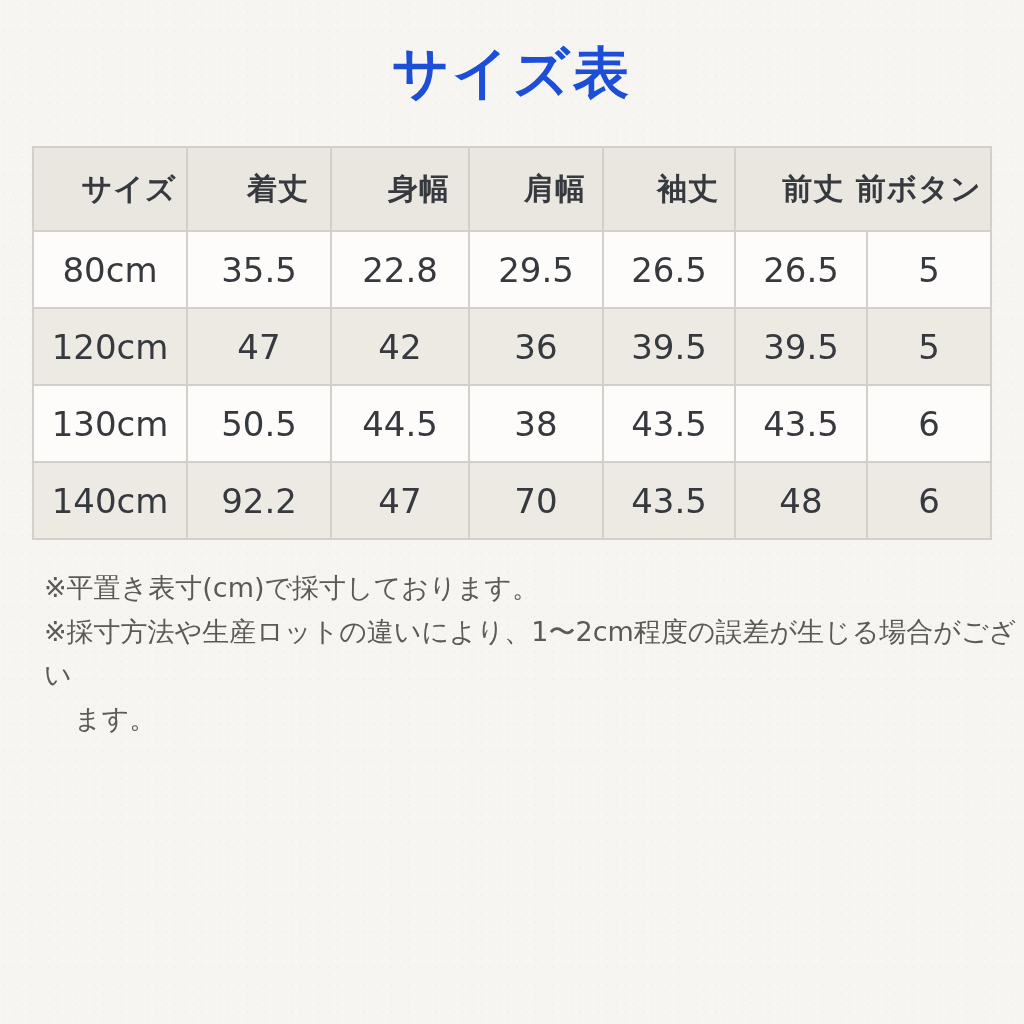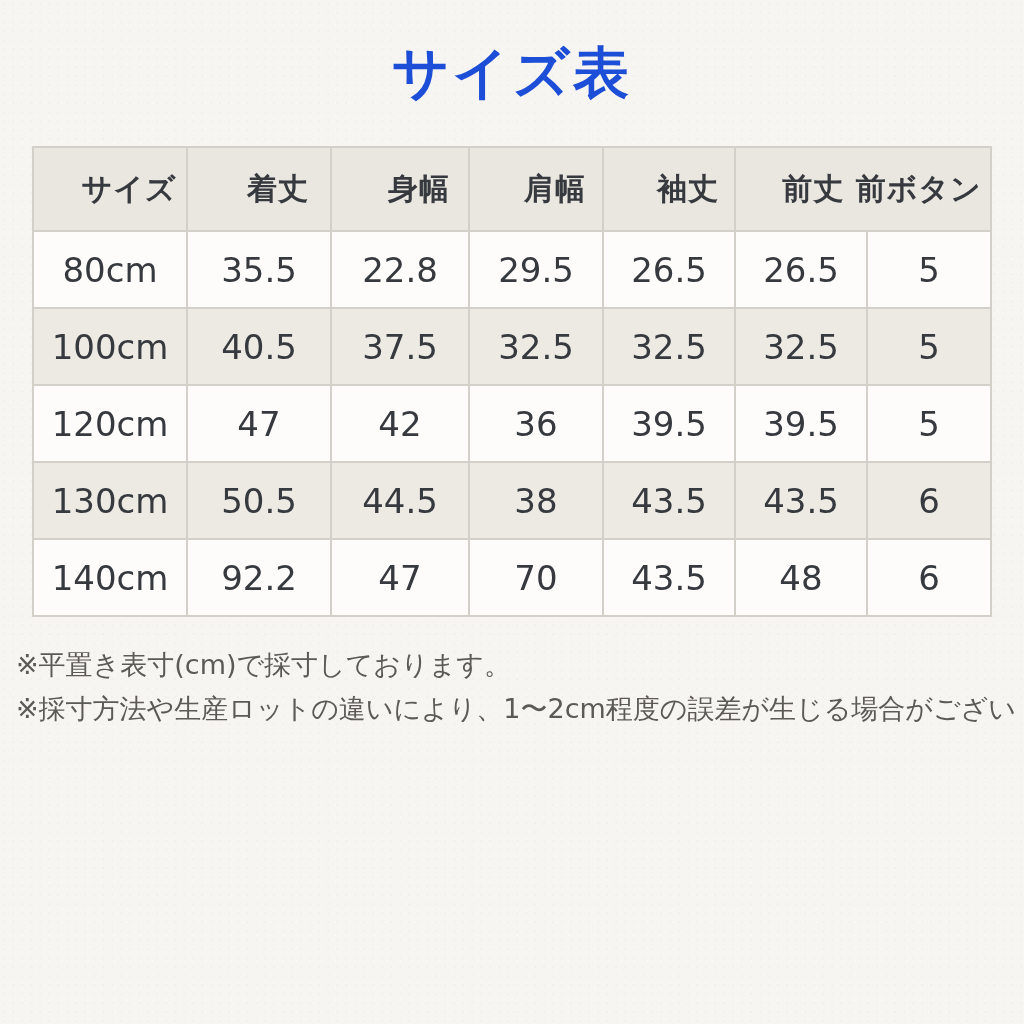--- a/index.html
+++ b/index.html
@@ -47,21 +47,21 @@
   .size-table tbody td {
     height: 77px;
     font-size: 34px;
     font-weight: 400;
     background: #fdfcfa;
   }
   .size-table tbody tr:nth-child(even) td {
     background: #edeae4;
   }
   .notes {
-    margin: 26px 0 0 16px;
+    margin: 26px 0 0 44px;
     color: #5b5a57;
     font-size: 27px;
     line-height: 1.62;
   }
   .note-line2 {
     padding-left: 30px;
   }
   .col-size   { width: 154px; }
   .col-kitake { width: 144px; }
   .col-mihaba { width: 138px; }
@@ -99,29 +99,20 @@
     <tr>
       <td>80cm</td>
       <td>35.5</td>
       <td>22.8</td>
       <td>29.5</td>
       <td>26.5</td>
       <td>26.5</td>
       <td>5</td>
     </tr>
     <tr>
-      <td>100cm</td>
-      <td>40.5</td>
-      <td>37.5</td>
-      <td>32.5</td>
-      <td>32.5</td>
-      <td>32.5</td>
-      <td>5</td>
-    </tr>
-    <tr>
       <td>120cm</td>
       <td>47</td>
       <td>42</td>
       <td>36</td>
       <td>39.5</td>
       <td>39.5</td>
       <td>5</td>
     </tr>
     <tr>
       <td>130cm</td>
@@ -140,13 +131,14 @@
       <td>43.5</td>
       <td>48</td>
       <td>6</td>
     </tr>
   </tbody>
 </table>
 
 <div class="notes">
   <div>※平置き表寸(cm)で採寸しております。</div>
   <div>※採寸方法や生産ロットの違いにより、1〜2cm程度の誤差が生じる場合がござい</div>
+  <div class="note-line2">ます。</div>
 </div>
 
 </body></html>

